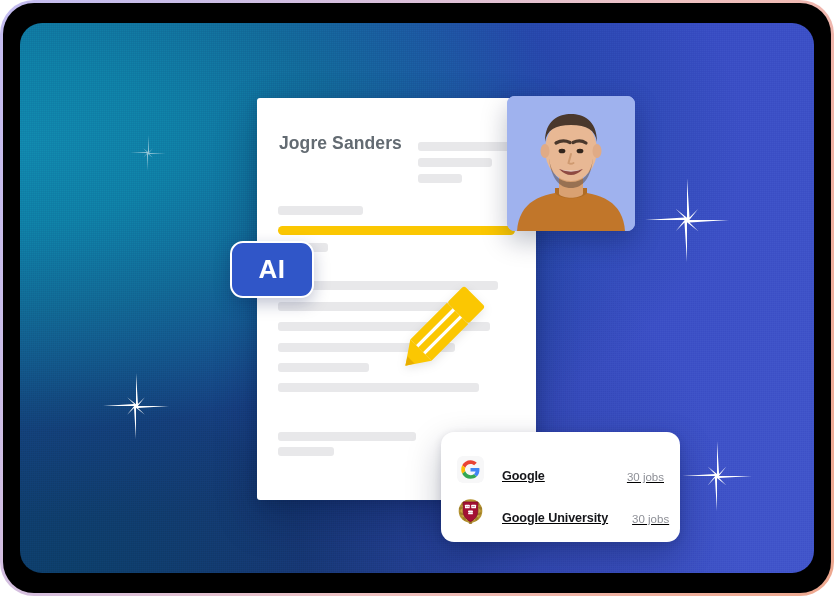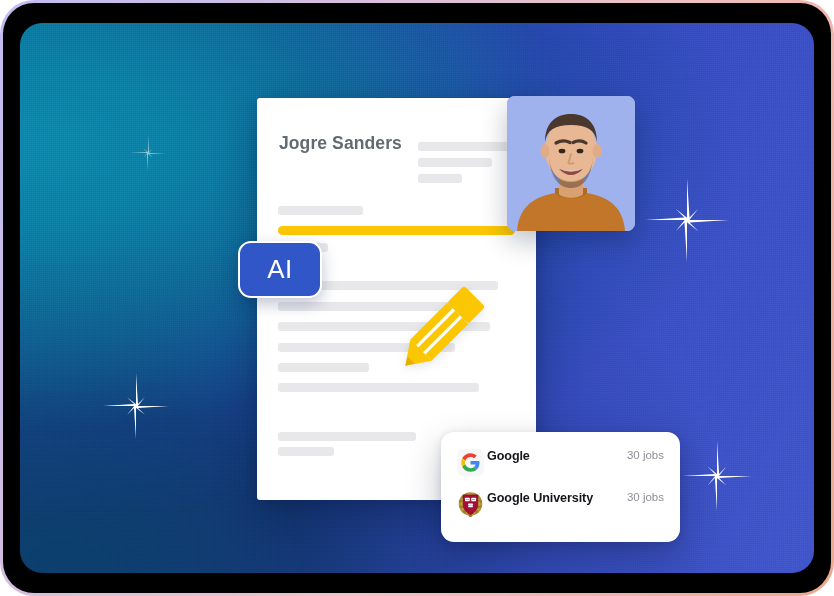--- a/index.html
+++ b/index.html
@@ -101,24 +101,23 @@
     left: 210px; top: 218px;
     width: 84px; height: 57px;
     border-radius: 13px;
     background: #3056c8;
     border: 2px solid #ffffff;
     display: flex;
     align-items: center;
     justify-content: center;
     color: #ffffff;
     font-size: 26px;
-    font-weight: 400;
+    font-weight: 700;
     letter-spacing: .5px;
     box-shadow: 0 6px 16px rgba(10,25,80,0.25);
-    margin-left: 8px;
   }
 
   
   #portrait-photo {
     position: absolute;
     left: 487px; top: 73px;
     width: 128px; height: 135px;
     border-radius: 8px;
     overflow: hidden;
     background: #9fb2ee;
@@ -133,23 +132,24 @@
     background: #ffffff;
     border-radius: 13px;
     box-shadow: 0 14px 34px rgba(4,16,48,0.26), 0 2px 8px rgba(4,16,48,0.12);
     padding: 13px 16px;
     display: flex;
     flex-direction: column;
     justify-content: space-around;
   }
   .job-row {
     display: flex;
-    align-items: flex-start;
-    gap: 3px;
+    align-items: flex-end;
+    gap: 18px;
     height: 34px;
+    text-decoration: underline;
   }
   .job-logo {
     width: 27px; height: 27px;
     flex: 0 0 27px;
     border-radius: 6px;
     display: flex;
     align-items: center;
     justify-content: center;
     overflow: hidden;
   }

